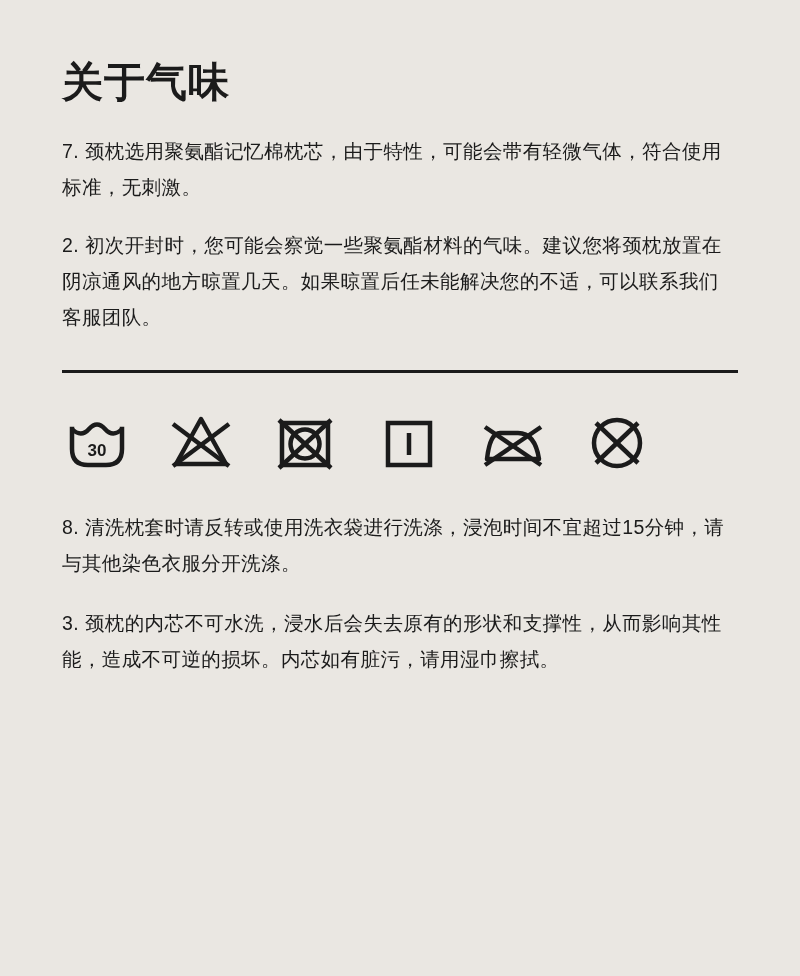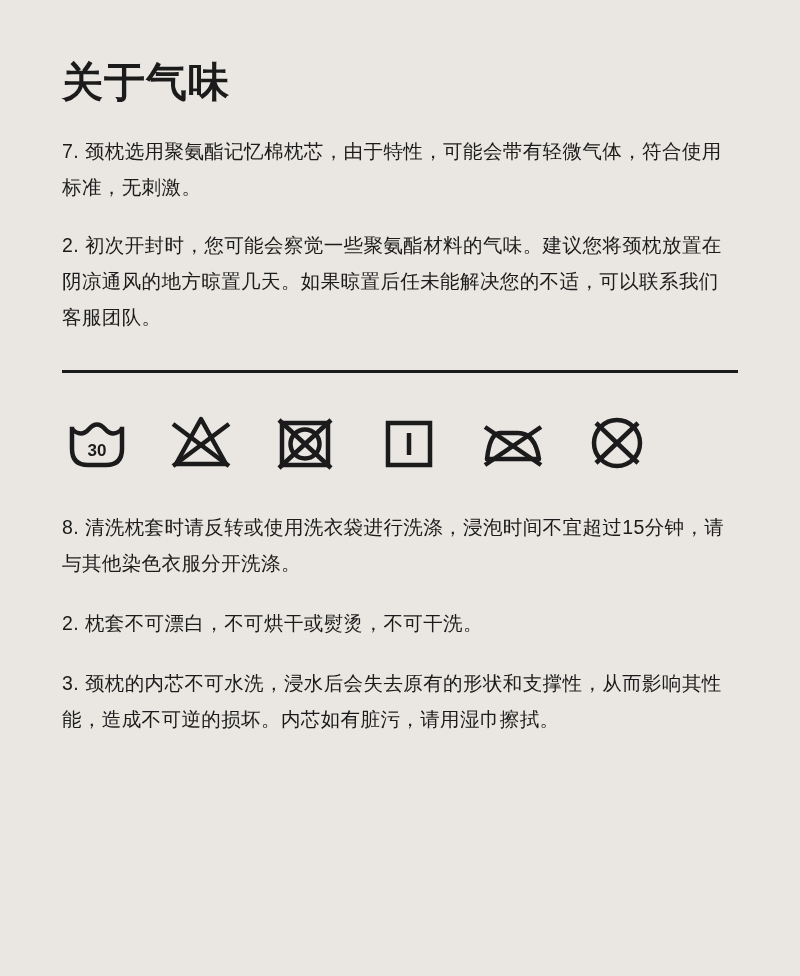--- a/index.html
+++ b/index.html
@@ -127,17 +127,16 @@
         <svg width="66" height="66" viewBox="0 0 66 66" aria-hidden="true">
           <circle cx="33" cy="34" r="23" fill="none" stroke="#1b1b1b" stroke-width="4.5"></circle>
           <line x1="12" y1="54" x2="54" y2="14" stroke="#1b1b1b" stroke-width="4.5"></line>
           <line x1="12" y1="14" x2="54" y2="54" stroke="#1b1b1b" stroke-width="4.5"></line>
         </svg>
       </span>
 
     </div>
 
     <p class="para">8. 清洗枕套时请反转或使用洗衣袋进行洗涤，浸泡时间不宜超过15分钟，请与其他染色衣服分开洗涤。</p>
-    <p class="para">2. 枕套不可漂白，不可烘干或熨烫，不可干洗。</p>
     <p class="para">3. 颈枕的内芯不可水洗，浸水后会失去原有的形状和支撑性，从而影响其性能，造成不可逆的损坏。内芯如有脏污，请用湿巾擦拭。</p>
   </section>
 
 </div>
 
 </body></html>

